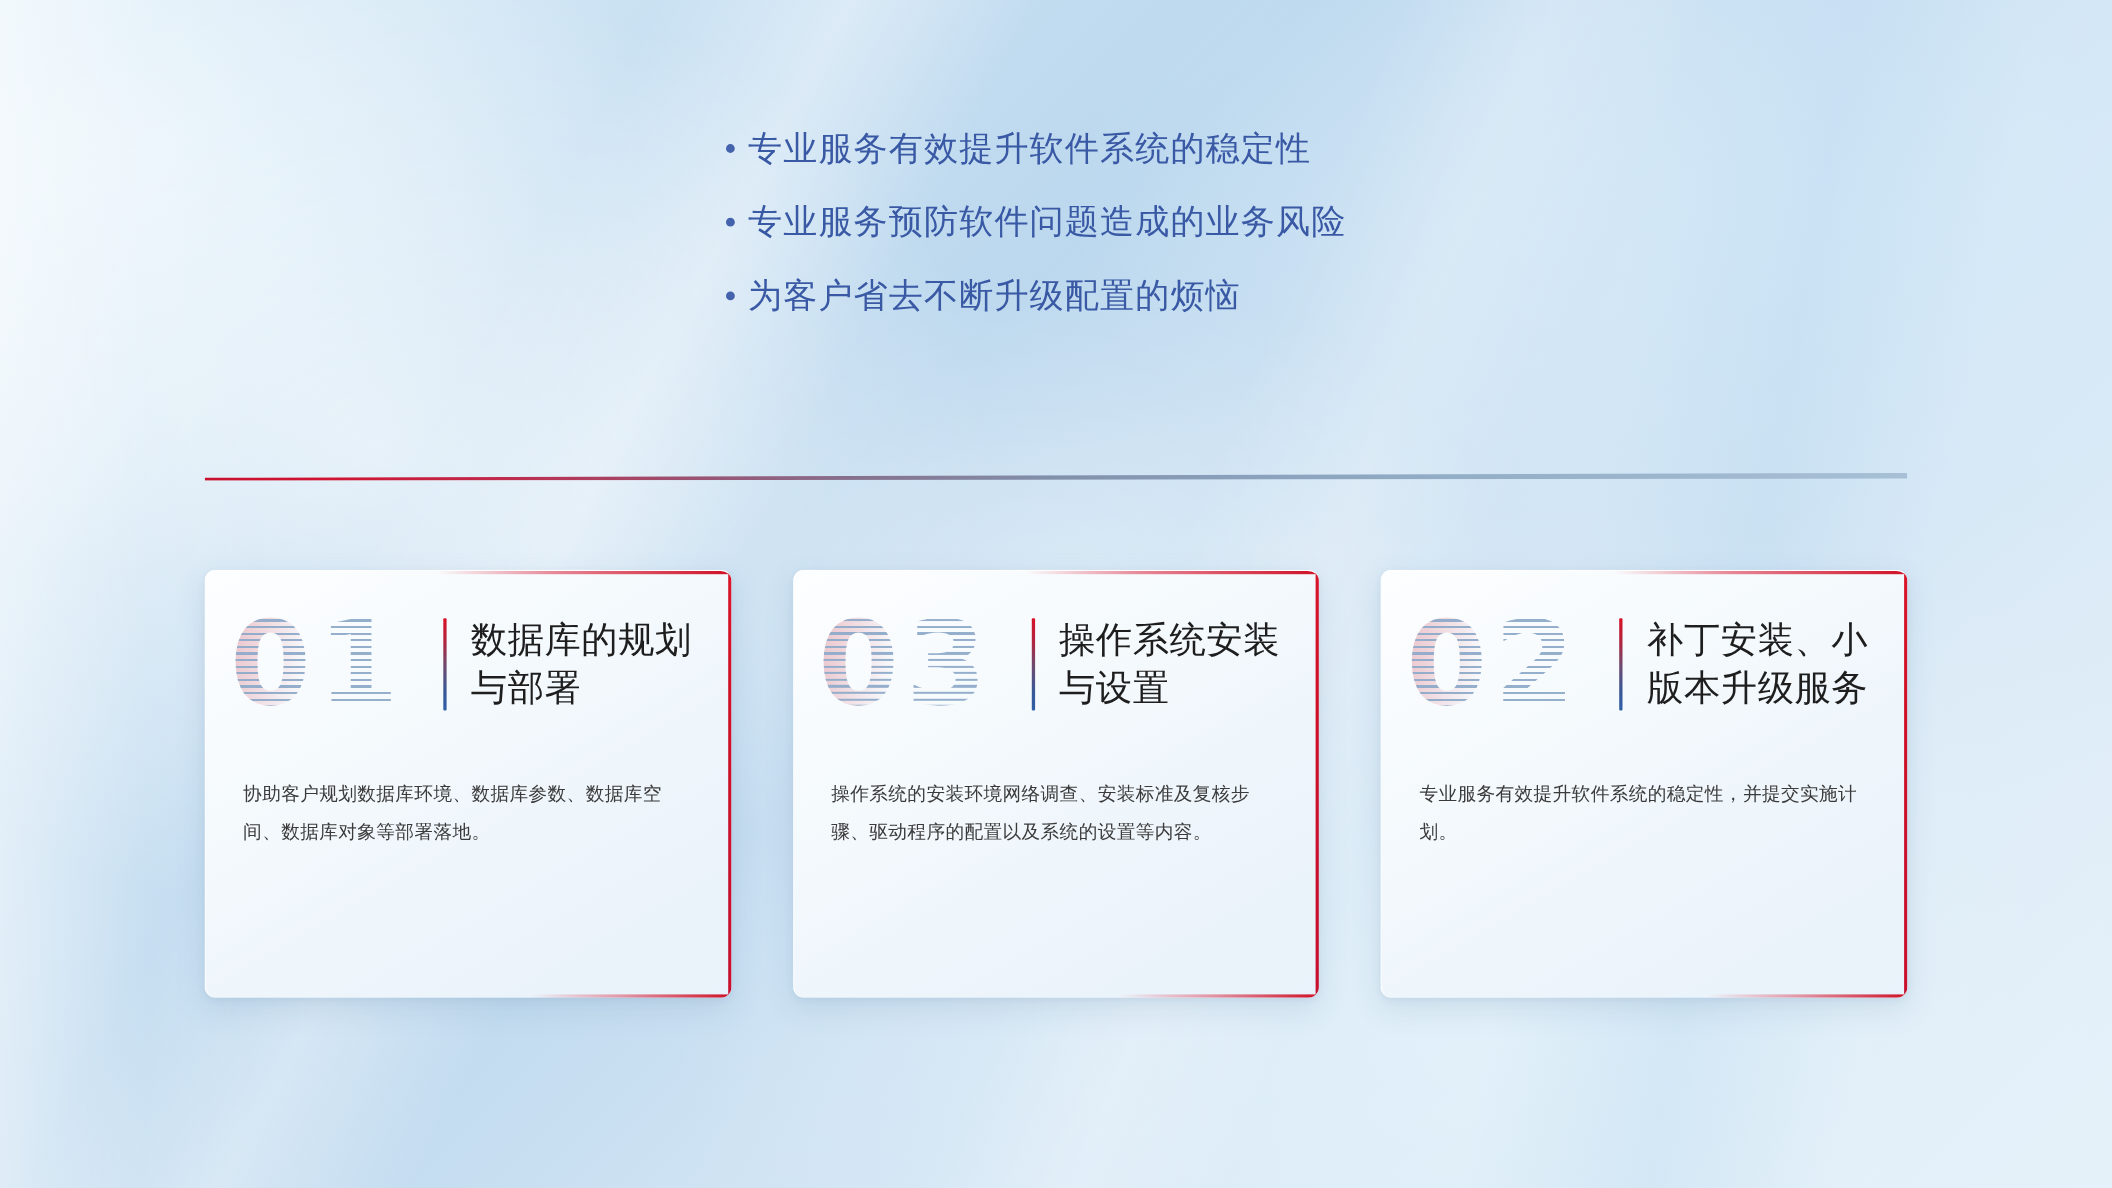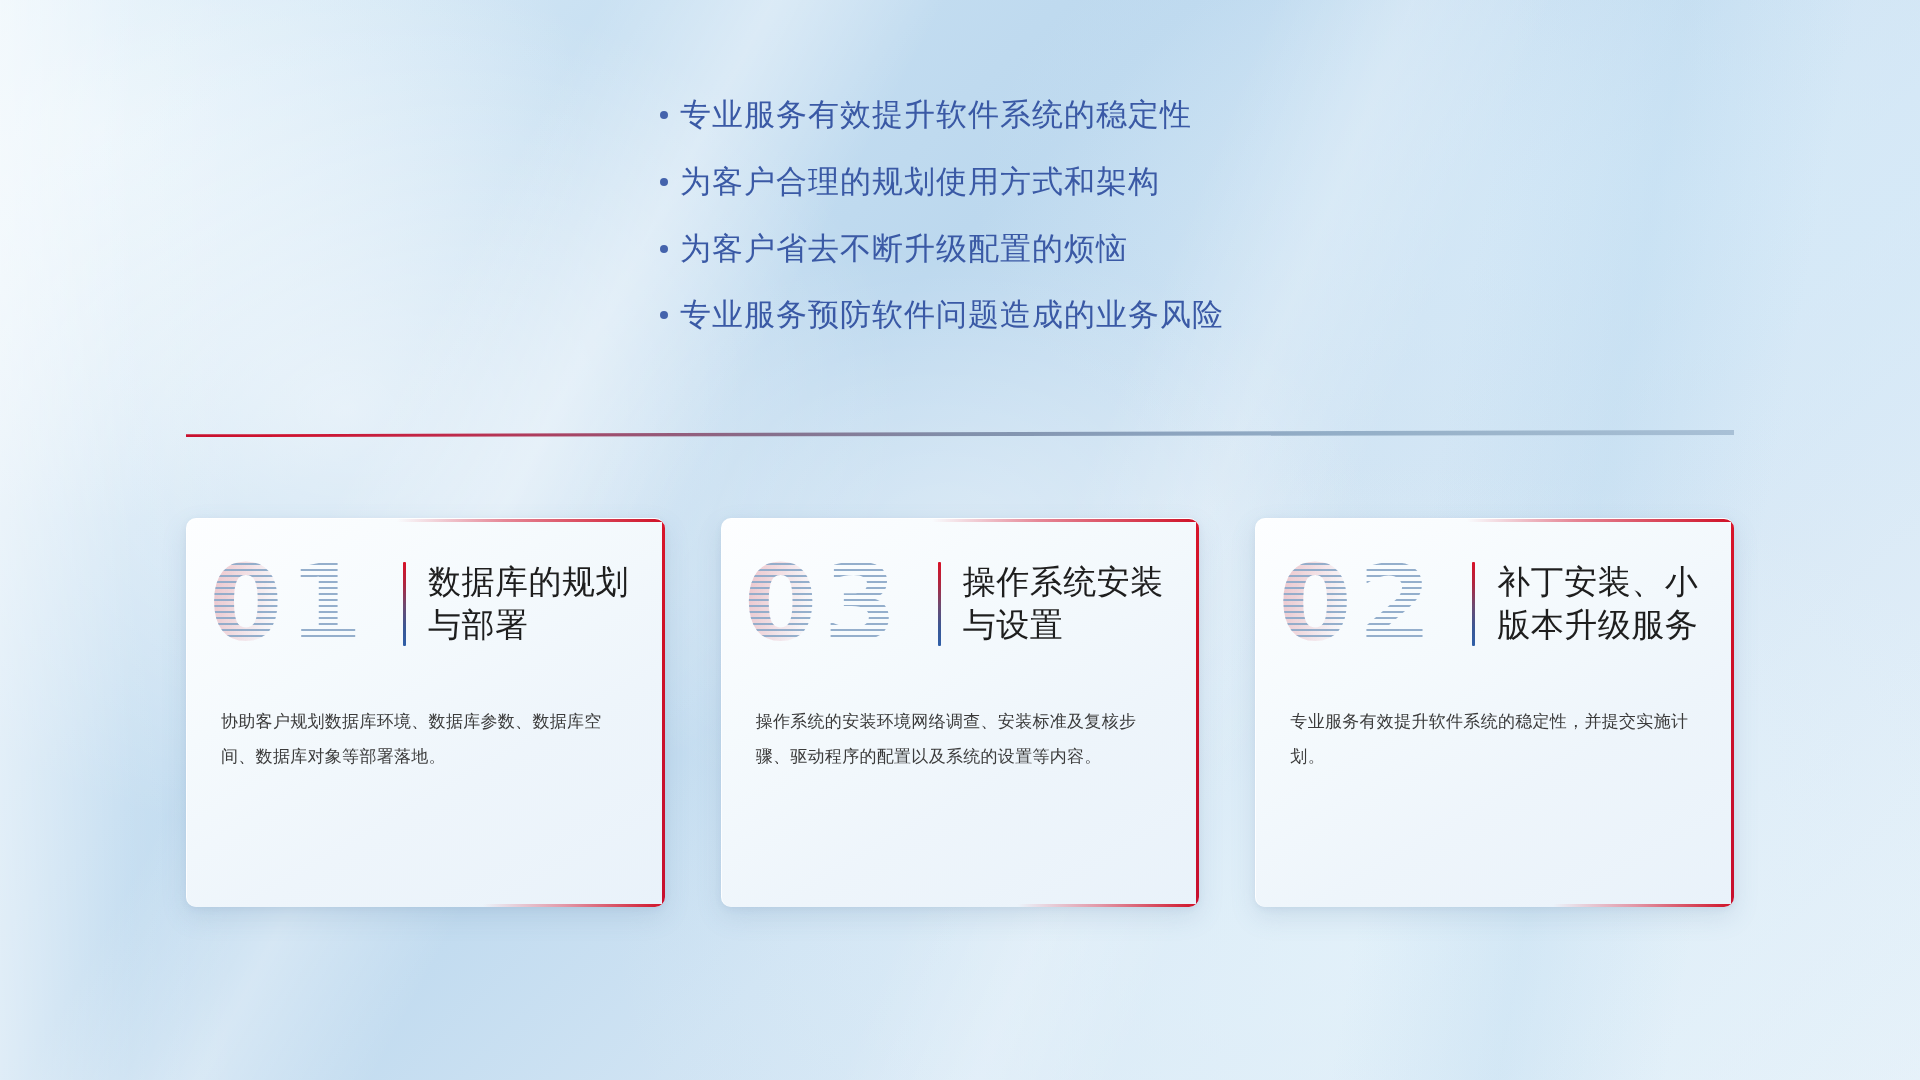--- a/index.html
+++ b/index.html
@@ -44,21 +44,21 @@
     position: absolute;
     left: 0; top: 0; width: 240px; height: 1080px;
     background: linear-gradient(90deg, rgba(255,255,255,0.50) 0%, rgba(255,255,255,0.10) 55%, rgba(255,255,255,0) 100%);
     pointer-events: none;
   }
 
   
   .bullets {
     position: absolute;
     left: 660px;
-    top: 96px;
+    top: 116px;
     width: 760px;
     z-index: 5;
   }
   .bullet-row {
     display: flex;
     align-items: baseline;
     margin-bottom: 28px;
   }
   .bullet-dot {
     width: 20px;
@@ -243,29 +243,25 @@
 
 <div id="stage">
 
   <div class="bullets">
     <div class="bullet-row">
       <div class="bullet-dot"><span></span></div>
       <div class="bullet-text">专业服务有效提升软件系统的稳定性</div>
     </div>
     <div class="bullet-row">
       <div class="bullet-dot"><span></span></div>
-      <div class="bullet-text">为客户合理的规划使用方式和架构</div>
+      <div class="bullet-text">专业服务预防软件问题造成的业务风险</div>
     </div>
     <div class="bullet-row">
       <div class="bullet-dot"><span></span></div>
       <div class="bullet-text">为客户省去不断升级配置的烦恼</div>
-    </div>
-    <div class="bullet-row">
-      <div class="bullet-dot"><span></span></div>
-      <div class="bullet-text">专业服务预防软件问题造成的业务风险</div>
     </div>
   </div>
 
   <div class="divider">
     <div class="bar"></div>
   </div>
 
   <div class="cards">
 
     <div class="card">

